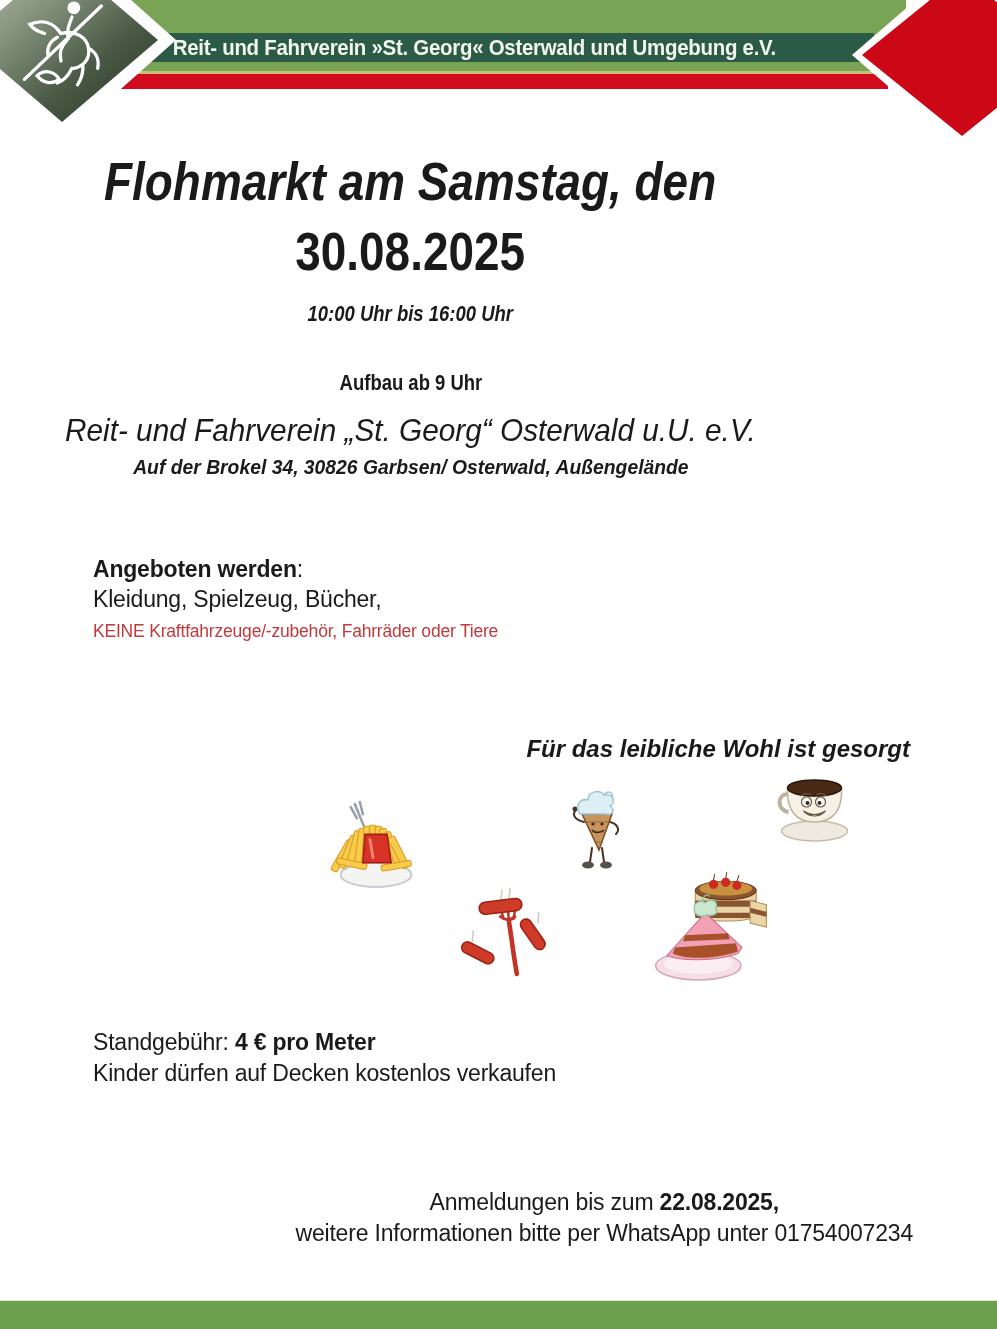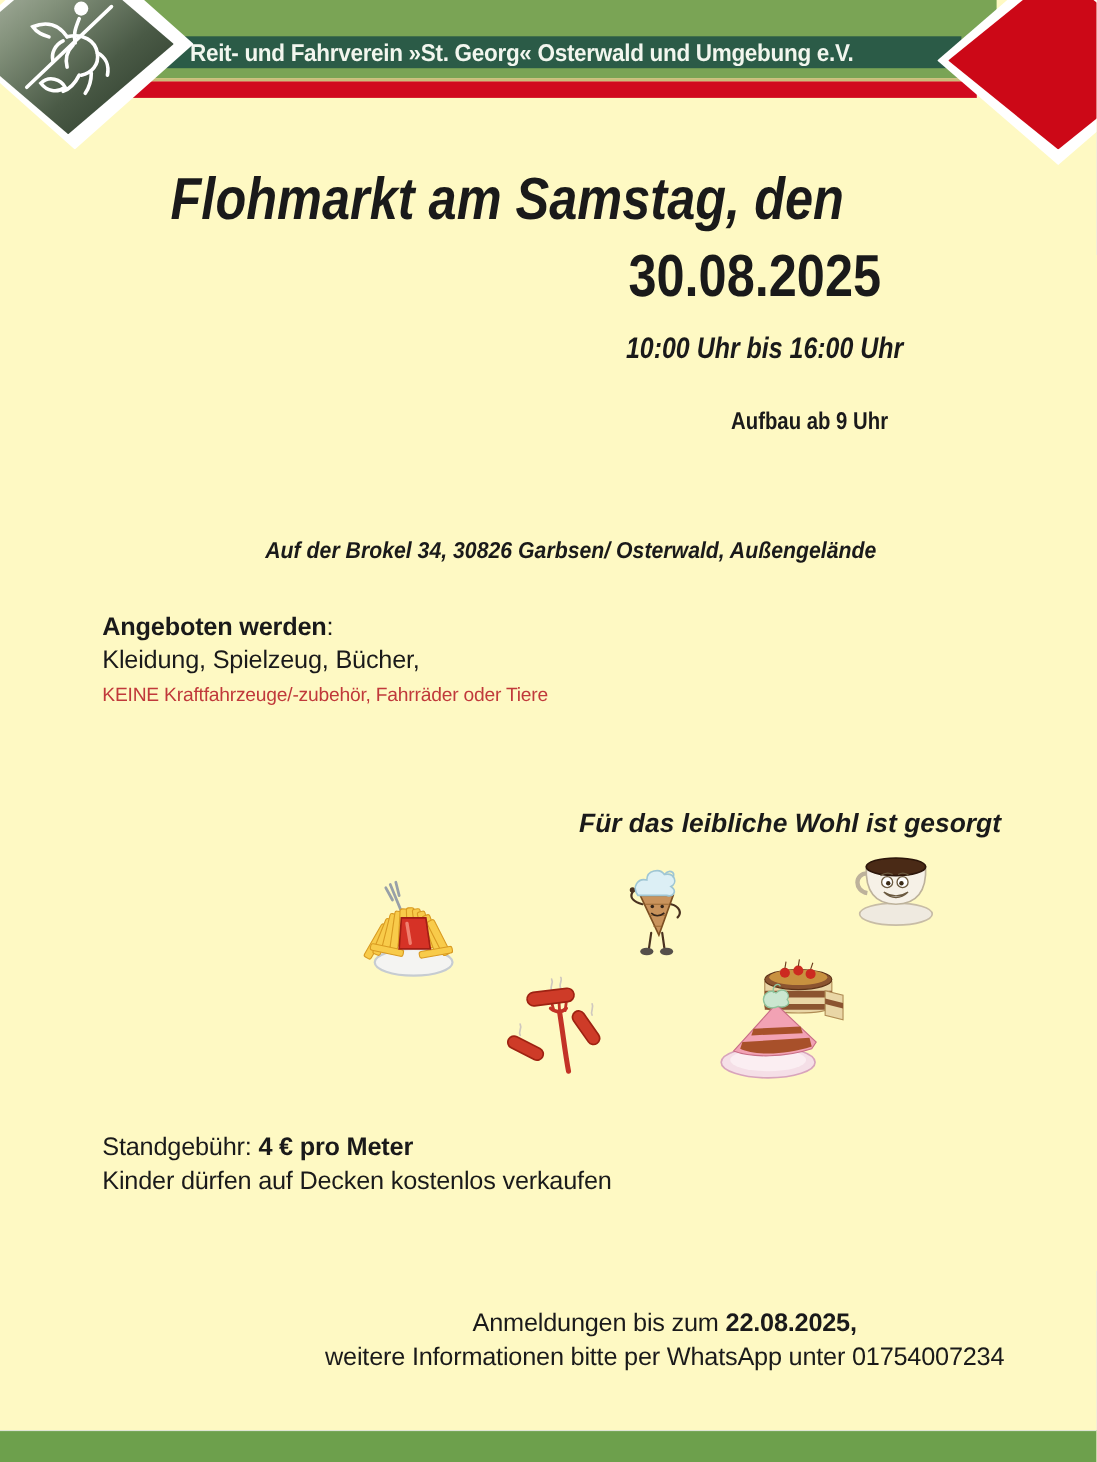--- a/index.html
+++ b/index.html
@@ -1,18 +1,18 @@
 <!DOCTYPE html>
 <html><head>
 <meta charset="utf-8">
 <style>
   html,body{margin:0;padding:0;background:#e9e9e9;}
   .page{
     position:relative;width:997px;height:1329px;margin:0 auto;
-    background:#fef9c3;overflow:hidden;
+    background:#ffffff;overflow:hidden;
     font-family:"Liberation Sans",sans-serif;color:#1a1a1a;
   }
   
   .band{position:absolute;}
   .band-light{left:58px;top:0;width:848px;height:71px;background:#7AA455;}
   .band-line{left:58px;top:71px;width:848px;height:3px;background:#C9BD7A;}
   .band-red{left:58px;top:74px;width:830px;height:15px;background:#D10A1E;}
   .band-dark{left:74px;top:33px;width:800px;height:29px;background:#2B5B47;
     display:flex;align-items:center;justify-content:center;}
   .banner-text{
@@ -23,31 +23,31 @@
   .diamond{position:absolute;clip-path:polygon(50% 0,100% 50%,50% 100%,0 50%);}
   .dl-outer{left:-40px;top:-56px;width:216px;height:192px;background:#ffffff;z-index:5;}
   .dl-inner{position:absolute;left:6px;top:14px;right:18px;bottom:14px;
     background:linear-gradient(140deg,#c2c8ba 0%,#84927c 35%,#4a5a46 65%,#243323 100%);
     clip-path:polygon(50% 0,100% 50%,50% 100%,0 50%);}
   .dl-inner svg{position:absolute;left:40px;top:26px;}
   .dr-outer{left:852px;top:-40px;width:220px;height:190px;background:#ffffff;z-index:5;}
   .dr-inner{position:absolute;left:10px;top:14px;right:10px;bottom:14px;background:#CC0817;
     clip-path:polygon(50% 0,100% 50%,50% 100%,0 50%);}
   
-  .centered{position:absolute;left:0;width:821px;text-align:right;white-space:nowrap;}
+  .centered{position:absolute;left:0;width:821px;text-align:center;white-space:nowrap;}
   .cx{display:inline-block;transform:scaleX(0.85);transform-origin:center;}
   .title-line{top:150px;font-size:54px;font-weight:700;font-style:italic;}
   .title-line2{top:220px;font-size:54px;font-weight:700;}
-  .hours{top:301px;font-size:27px;font-weight:700;font-style:italic;padding-left:24px;}
+  .hours{top:301px;font-size:22px;font-weight:700;font-style:italic;}
   .hours .cx{transform:scaleX(0.84);}
   .setup{top:342px;font-size:22px;font-weight:700;margin-top:28px;}
   .setup .cx{transform:scaleX(0.84);}
   .venue-name{top:412px;font-size:32px;font-style:italic;}
   .venue-name .cx{transform:scaleX(0.93);}
-  .venue-addr{top:455px;font-size:21px;font-style:italic;font-weight:700;margin-top:34px;}
+  .venue-addr{top:455px;font-size:21px;font-style:italic;font-weight:700;}
   .venue-addr .cx{transform:scaleX(0.92);}
   .offers{position:absolute;left:93px;top:554px;font-size:23px;line-height:30px;letter-spacing:-0.2px;}
   .offers .bold{font-weight:700;}
   .restriction{font-size:17.5px;line-height:22px;color:#C0393B;margin-top:6px;letter-spacing:-0.2px;}
   .food-caption{position:absolute;left:320px;top:735px;width:590px;text-align:right;
     font-size:24px;font-weight:700;font-style:italic;white-space:nowrap;}
   .fees{position:absolute;left:93px;top:1027px;font-size:23px;line-height:31px;letter-spacing:-0.2px;}
   .fees .bold{font-weight:700;}
   .registration{position:absolute;right:84px;top:1187px;text-align:center;
     font-size:23px;line-height:31px;letter-spacing:-0.2px;}
@@ -108,20 +108,23 @@
     <span class="cx">30.08.2025</span>
   </div>
 
   <div class="centered hours">
     <span class="cx">10:00 Uhr bis 16:00 Uhr</span>
   </div>
   <div class="centered setup">
     <span class="cx">Aufbau ab 9 Uhr</span>
   </div>
 
+  <div class="centered venue-name">
+    <span class="cx">Reit- und Fahrverein „St. Georg“ Osterwald u.U. e.V.</span>
+  </div>
   <div class="centered venue-addr">
     <span class="cx">Auf der Brokel 34, 30826 Garbsen/ Osterwald, Außengelände</span>
   </div>
 
   <div class="offers">
     <div>
       <span class="bold">Angeboten werden</span><span>:</span>
     </div>
     <div>Kleidung, Spielzeug, Bücher,</div>
     <div class="restriction">KEINE Kraftfahrzeuge/-zubehör, Fahrräder oder Tiere</div>

